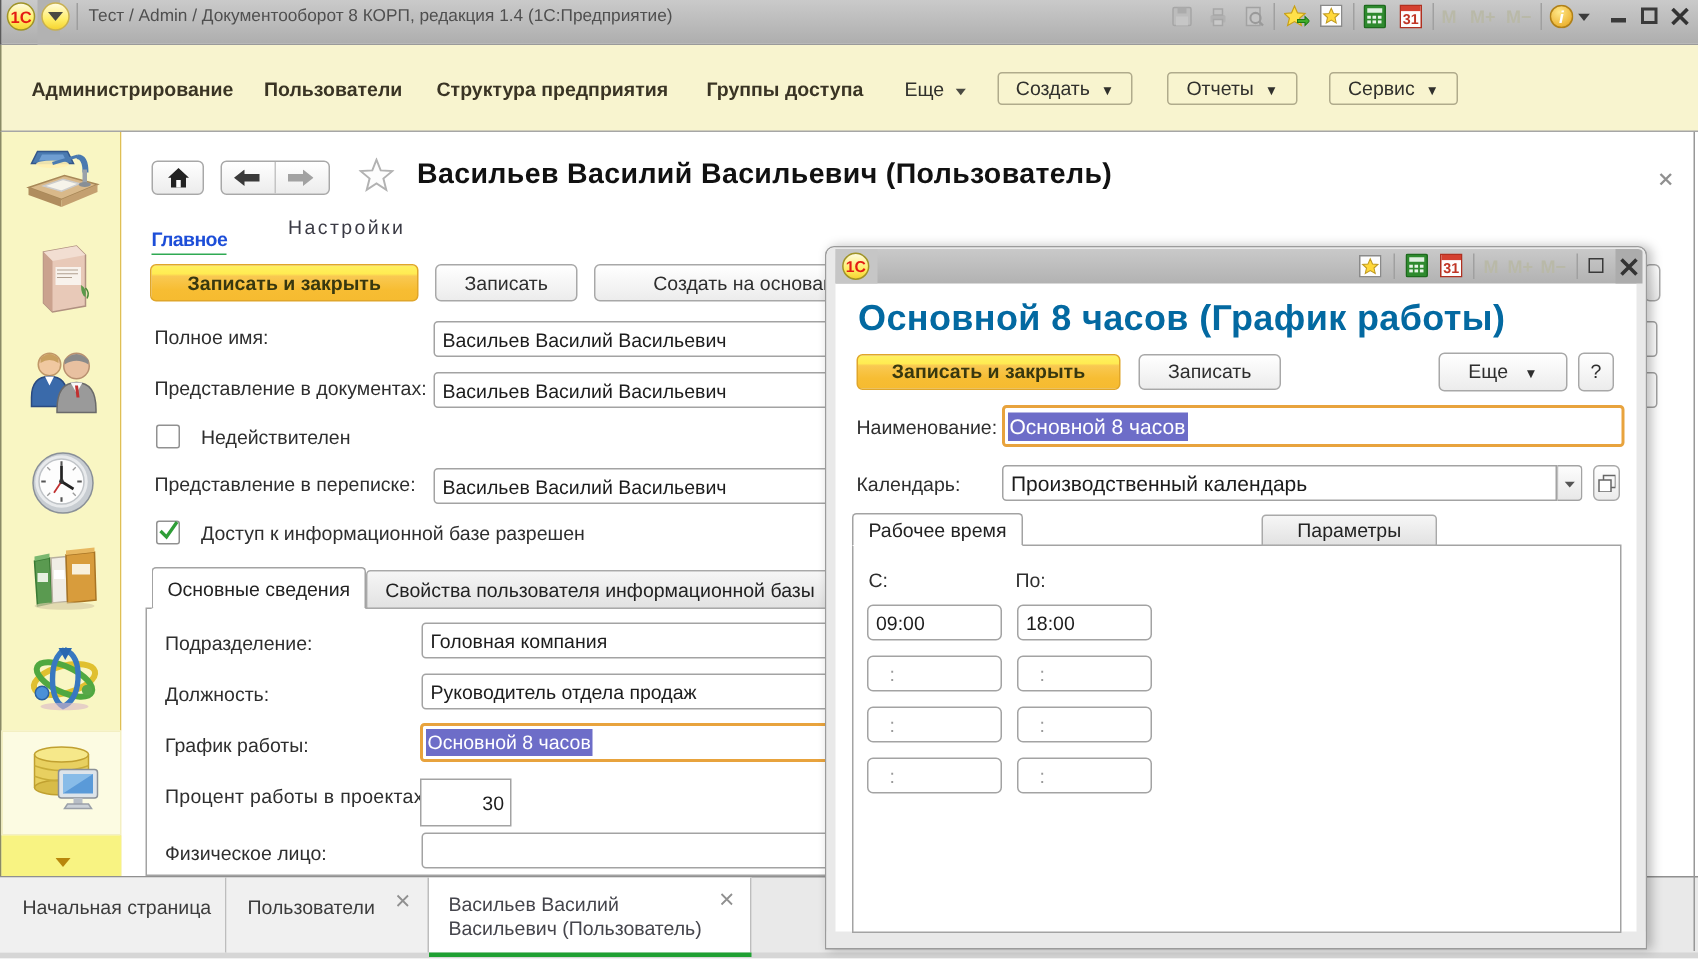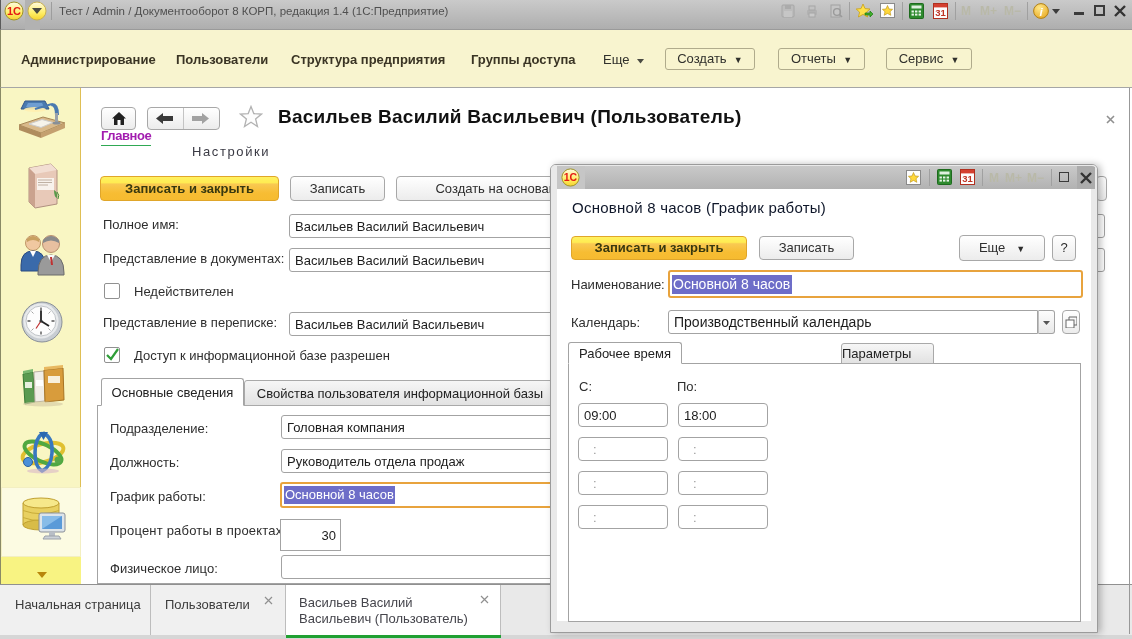--- a/index.html
+++ b/index.html
@@ -220,21 +220,21 @@
 <svg class="abs" style="left:75px;top:25px" width="18" height="11">
       <path d="M7 0 L7 3 L17 3 L17 8 L7 8 L7 11 L0 5.5 Z" fill="#3a3a3a"></path>
     </svg>
 <svg class="abs" style="left:110px;top:25px" width="18" height="11">
       <path d="M11 0 L11 3 L1 3 L1 8 L11 8 L11 11 L18 5.5 Z" fill="#a2a2a2"></path>
     </svg>
 <svg class="abs" style="left:158px;top:17px" width="24" height="24">
       <path d="M12 1.5 L14.8 8.6 L22.5 9.1 L16.6 14 L18.5 21.5 L12 17.3 L5.5 21.5 L7.4 14 L1.5 9.1 L9.2 8.6 Z" fill="#fdfdfd" stroke="#b2b2b2" stroke-width="1.3"></path>
     </svg>
 <div class="abs" style="left:197px;top:18px;font-size:19px;letter-spacing:0.25px;font-weight:bold;color:#111;white-space:nowrap">Васильев Василий Васильевич (Пользователь)</div>
-<div class="abs" style="left:20px;top:40px;font-size:13px;font-weight:bold;letter-spacing:-0.4px;color:#a21caf;border-bottom:1px solid #2fa953;padding-bottom:2px">Главное</div>
+<div class="abs" style="left:20px;top:64px;font-size:13px;font-weight:bold;letter-spacing:-0.4px;color:#1d4ed8;border-bottom:1px solid #2fa953;padding-bottom:2px">Главное</div>
 <div class="abs" style="left:111px;top:56px;font-size:13px;letter-spacing:1.6px;color:#3a3a44">Настройки</div>
 <div class="abs ybtn" style="left:19px;top:88px;width:179px;height:25px;line-height:23px">Записать и закрыть</div>
 <div class="abs btn" style="left:209px;top:88px;width:95px;height:25px;line-height:23px">Записать</div>
 <div class="abs btn" style="left:315px;top:88px;width:230px;height:25px;line-height:23px">Создать на основании &nbsp;<span style="font-size:9px">▼</span></div>
 <div class="abs btn" style="left:1015px;top:88px;width:11px;height:25px"></div>
 <div class="abs lbl" style="left:22px;top:129px">Полное имя:</div>
 <div class="abs inp" style="left:208px;top:126px;width:816px;height:24px">Васильев Василий Васильевич</div>
 <div class="abs lbl" style="left:22px;top:163px">Представление в документах:</div>
 <div class="abs inp" style="left:208px;top:160px;width:816px;height:24px">Васильев Василий Васильевич</div>
 <div class="abs cbx" style="left:23px;top:195px"></div>
@@ -319,41 +319,41 @@
 <div class="abs gi" style="left:432px;top:5px">M</div>
 <div class="abs gi" style="left:448px;top:5px">М+</div>
 <div class="abs gi" style="left:470px;top:5px">М−</div>
 <div class="abs" style="left:494px;top:3px;width:1px;height:17px;background:#a0a0a0"></div>
 <div class="abs" style="left:520px;top:0;width:18px;height:23px;background:#acacac"></div>
 <div class="abs" style="left:502px;top:6px;width:10px;height:10px;border:1.5px solid #3a3a3a"></div>
 <svg class="abs" style="left:523px;top:6px" width="12" height="12">
         <path d="M1 1 L11 11 M11 1 L1 11" stroke="#333" stroke-width="2.4"></path>
       </svg>
 </div>
-<div class="abs" style="left:21px;top:34px;font-size:15px;letter-spacing:0.25px;font-weight:normal;color:#0f172a;white-space:nowrap">Основной 8 часов (График работы)</div>
+<div class="abs" style="left:21px;top:34px;font-size:24px;letter-spacing:0.25px;font-weight:bold;color:#0369a1;white-space:nowrap">Основной 8 часов (График работы)</div>
 <div class="abs ybtn" style="left:20px;top:71px;width:176px;height:24px;line-height:22px">Записать и закрыть</div>
 <div class="abs btn" style="left:208px;top:71px;width:95px;height:24px;line-height:22px">Записать</div>
 <div class="abs btn" style="left:408px;top:70px;width:86px;height:26px;line-height:24px">Еще &nbsp;&nbsp;<span style="font-size:9px">▼</span></div>
 <div class="abs btn" style="left:501px;top:70px;width:24px;height:26px;line-height:24px">?</div>
 <div class="abs lbl" style="left:20px;top:112px">Наименование:</div>
 <div class="abs inp" style="left:117px;top:105px;width:415px;height:28px;border:2px solid #e8a33d;font-size:14px;padding-left:2px">
       <span style="background:#6d6dc8;color:#fff;padding:1px 2px 2px 1px">Основной 8 часов</span>
     </div>
 <div class="abs lbl" style="left:20px;top:150px">Календарь:</div>
 <div class="abs inp" style="left:117px;top:145px;width:370px;height:24px;font-size:14px;border-radius:3px 0 0 3px">Производственный календарь</div>
 <div class="abs" style="left:487px;top:145px;width:17px;height:24px;background:linear-gradient(#fdfdfd,#e8e8e8);border:1px solid #a3a3a3;border-left:1px solid #c0c0c0;border-radius:0 3px 3px 0"><svg style="margin:10px 0 0 4px" width="8" height="5">
         <path d="M0 0 L7 0 L3.5 4 Z" fill="#555"></path>
       </svg></div>
 <div class="abs btn" style="left:511px;top:145px;width:18px;height:24px"><svg style="margin-top:5px" width="12" height="12">
         <rect x="1" y="4" width="8" height="8" fill="#fff" stroke="#666"></rect>
         <path d="M4 4 L4 1 L12 1 L12 9 L9 9" fill="none" stroke="#666"></path>
       </svg></div>
 <div class="abs" style="left:17px;top:198px;width:513px;height:259px;border:1px solid #a3a3a3;background:#fff"></div>
 <div class="abs" style="left:17px;top:177px;width:114px;height:22px;background:#fff;border:1px solid #a3a3a3;border-bottom:1px solid #fff;border-radius:3px 3px 0 0;font-size:13px;color:#222;text-align:center;line-height:21px;z-index:2">Рабочее время</div>
-<div class="abs" style="left:290px;top:178px;width:93px;height:21px;background:linear-gradient(#f6f6f6,#e2e2e2);border:1px solid #a9a9a9;border-radius:3px 3px 0 0;font-size:13px;color:#222;line-height:20px">Параметры</div>
+<div class="abs" style="left:290px;top:178px;width:117px;height:21px;background:linear-gradient(#f6f6f6,#e2e2e2);border:1px solid #a9a9a9;border-radius:3px 3px 0 0;font-size:13px;color:#222;text-align:center;line-height:20px">Параметры</div>
 <div class="abs lbl" style="left:28px;top:214px">С:</div>
 <div class="abs lbl" style="left:126px;top:214px">По:</div>
 <div class="abs inp" style="left:27px;top:238px;width:90px;height:24px;border-radius:4px">09:00</div>
 <div class="abs inp" style="left:127px;top:238px;width:90px;height:24px;border-radius:4px">18:00</div>
 <div class="abs inp" style="left:27px;top:272px;width:90px;height:24px;border-radius:4px;color:#9a9a9a;padding-left:14px">:</div>
 <div class="abs inp" style="left:127px;top:272px;width:90px;height:24px;border-radius:4px;color:#9a9a9a;padding-left:14px">:</div>
 <div class="abs inp" style="left:27px;top:306px;width:90px;height:24px;border-radius:4px;color:#9a9a9a;padding-left:14px">:</div>
 <div class="abs inp" style="left:127px;top:306px;width:90px;height:24px;border-radius:4px;color:#9a9a9a;padding-left:14px">:</div>
 <div class="abs inp" style="left:27px;top:340px;width:90px;height:24px;border-radius:4px;color:#9a9a9a;padding-left:14px">:</div>
 <div class="abs inp" style="left:127px;top:340px;width:90px;height:24px;border-radius:4px;color:#9a9a9a;padding-left:14px">:</div>

